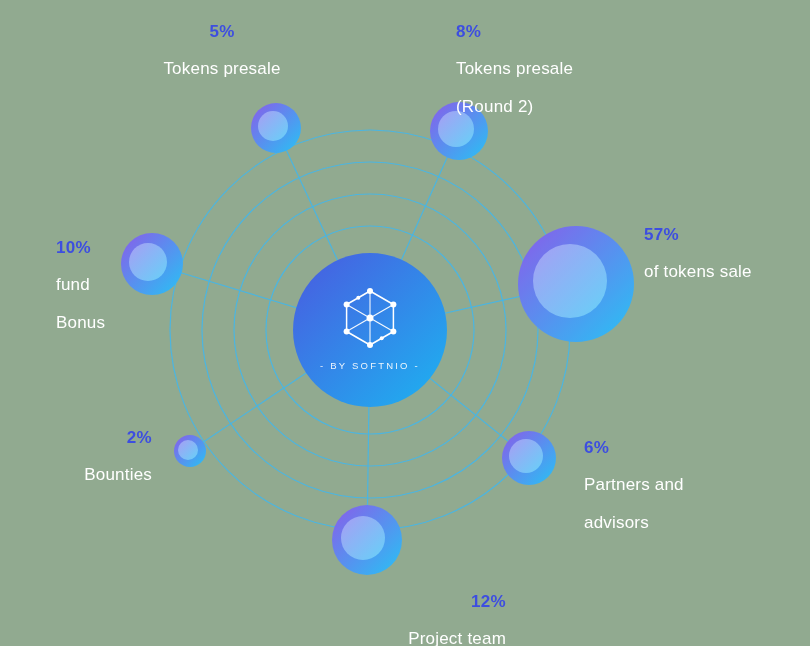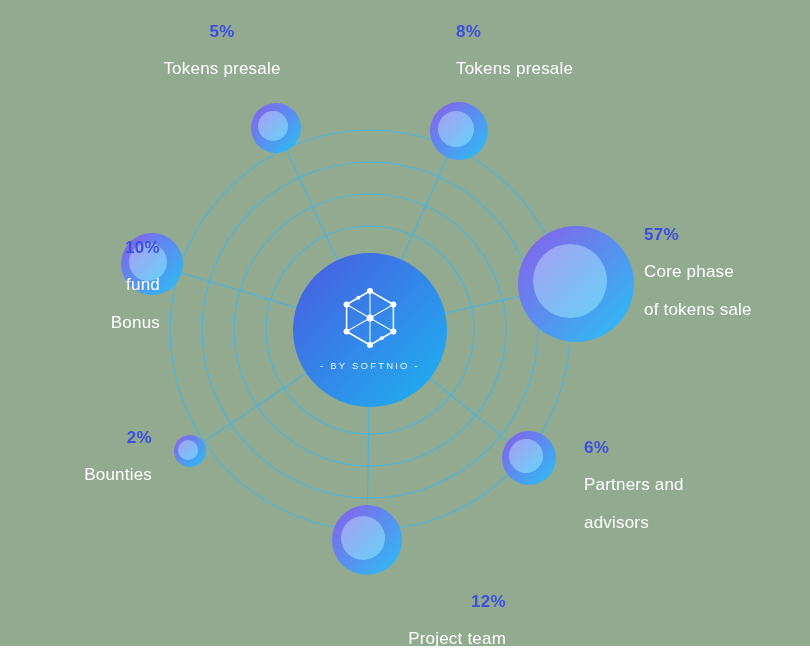--- a/index.html
+++ b/index.html
@@ -14,21 +14,21 @@
   .centerCircle{fill:url(#gCenter);}
   .logo-line{stroke:#ffffff;stroke-width:1.1;opacity:.95;}
   .logo-hex{fill:none;stroke:#ffffff;stroke-width:1.5;stroke-linejoin:round;}
   .logo-dot{fill:#ffffff;}
   .brand-text{fill:#ffffff;font-family:"Liberation Sans",sans-serif;font-size:9.5px;letter-spacing:2.2px;opacity:.9;}
   .node-label{position:absolute;}
   .pct{color:var(--percent_text,#3d4ee0);font-weight:bold;font-size:17px;margin-bottom:6px;letter-spacing:.3px;}
   .line{color:var(--label_text,#ffffff);font-size:17px;line-height:23px;letter-spacing:.2px;margin-top:15px;}
   .lbl-round1{left:132px;top:22px;width:180px;text-align:center;}
   .lbl-round2{left:456px;top:22px;width:170px;text-align:left;}
-  .lbl-bonus{left:50px;top:238px;width:110px;text-align:right;}
+  .lbl-bonus{left:56px;top:238px;width:110px;text-align:left;}
   .lbl-core{left:644px;top:225px;width:140px;text-align:left;}
   .lbl-bounties{left:58px;top:428px;width:94px;text-align:right;}
   .lbl-partners{left:584px;top:438px;width:130px;text-align:left;}
   .lbl-team{left:356px;top:592px;width:150px;text-align:right;}
 </style>
 </head>
 <body>
 
 <div class="stage">
   <div class="bg"></div>
@@ -119,31 +119,31 @@
   </svg>
 
   <div class="node-label lbl-round1">
     <div class="pct">5%</div>
     <div class="line">Tokens presale</div>
   </div>
 
   <div class="node-label lbl-round2">
     <div class="pct">8%</div>
     <div class="line">Tokens presale</div>
+    <div class="line">(Round 2)</div>
   </div>
 
   <div class="node-label lbl-bonus">
     <div class="pct">10%</div>
     <div class="line">fund</div>
     <div class="line">Bonus</div>
   </div>
 
   <div class="node-label lbl-core">
     <div class="pct">57%</div>
-    <div class="line">Core phase</div>
     <div class="line">of tokens sale</div>
   </div>
 
   <div class="node-label lbl-bounties">
     <div class="pct">2%</div>
     <div class="line">Bounties</div>
   </div>
 
   <div class="node-label lbl-partners">
     <div class="pct">6%</div>

